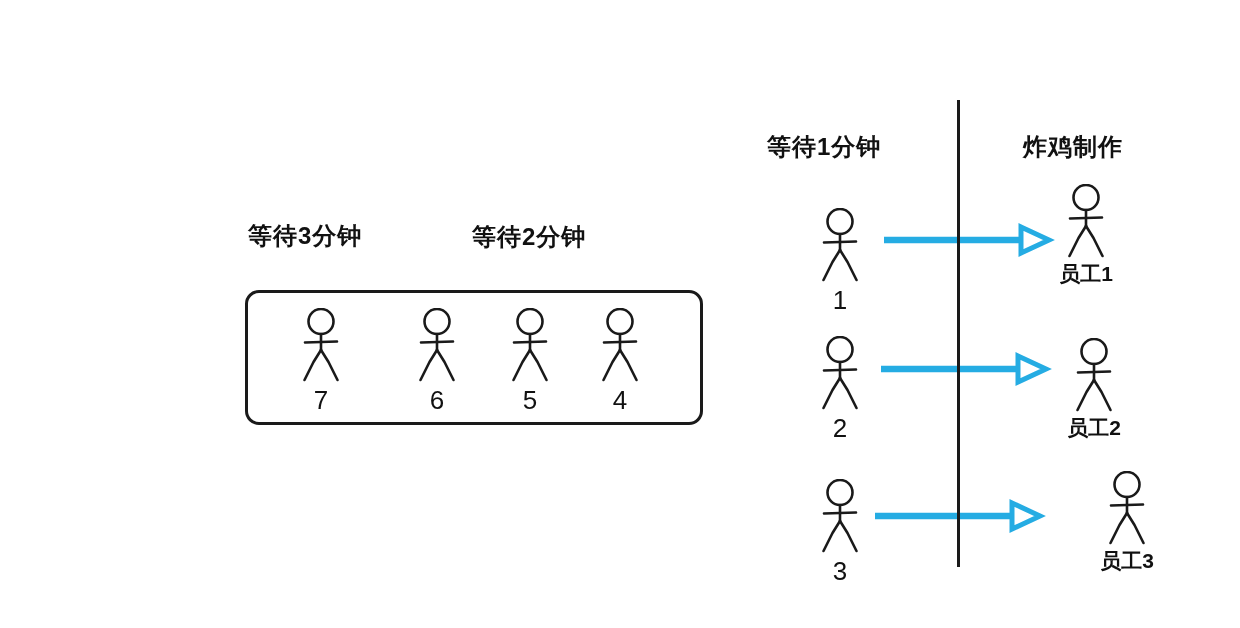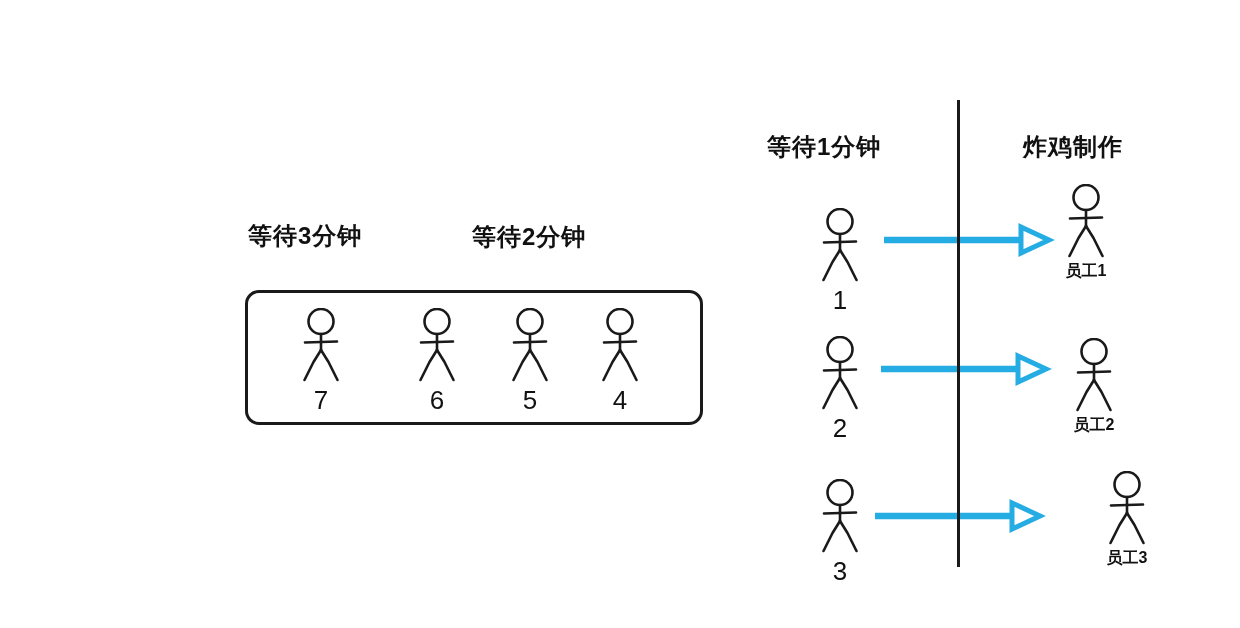--- a/index.html
+++ b/index.html
@@ -43,21 +43,21 @@
   .person svg { display: block; }
   .person-number {
     margin-top: 3px;
     font-size: 26px;
     font-weight: 500;
     color: #111111;
     line-height: 1;
   }
   .worker-label {
     margin-top: 3px;
-    font-size: 16px;
+    font-size: 21px;
     font-weight: 600;
     color: #111111;
     line-height: 1;
     white-space: nowrap;
   }
   .divider {
     position: absolute;
     left: 957px;
     top: 100px;
     width: 3px;

